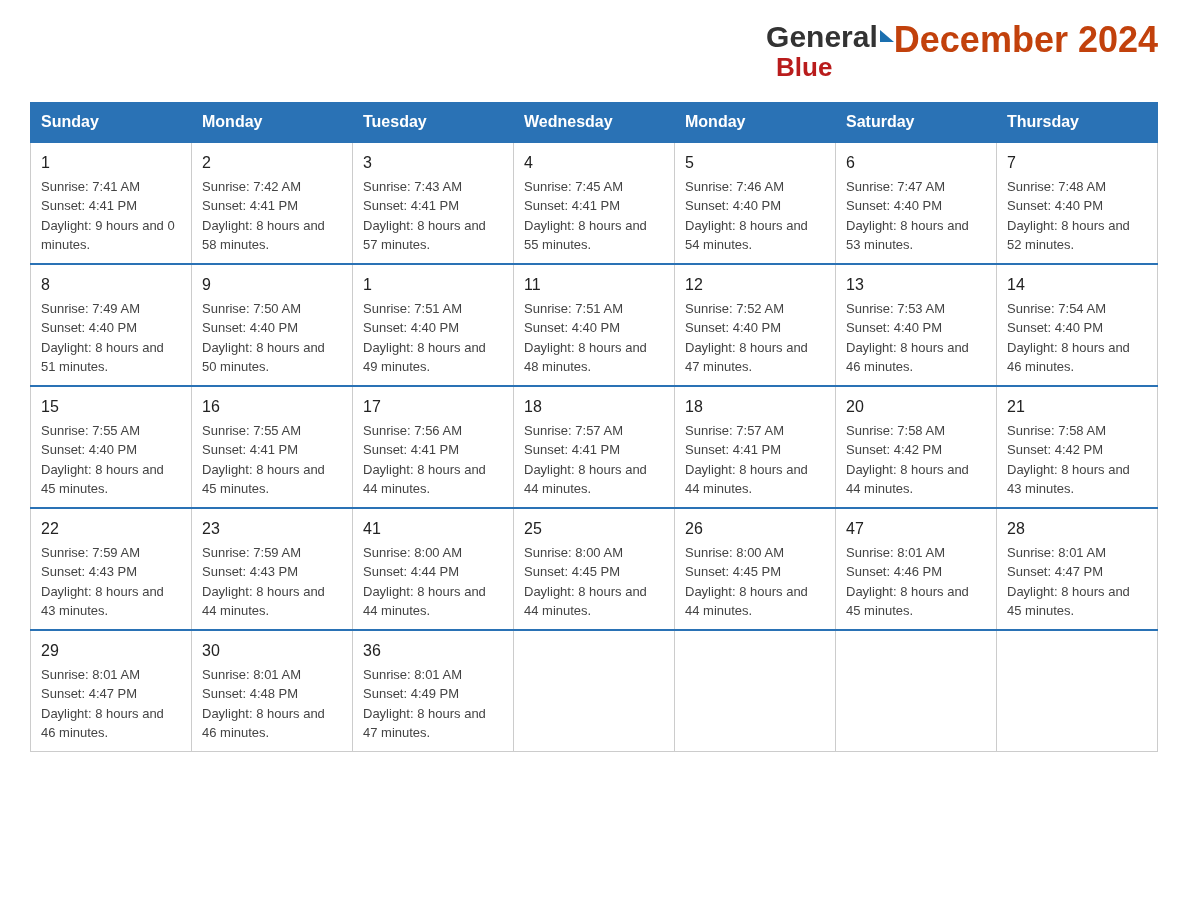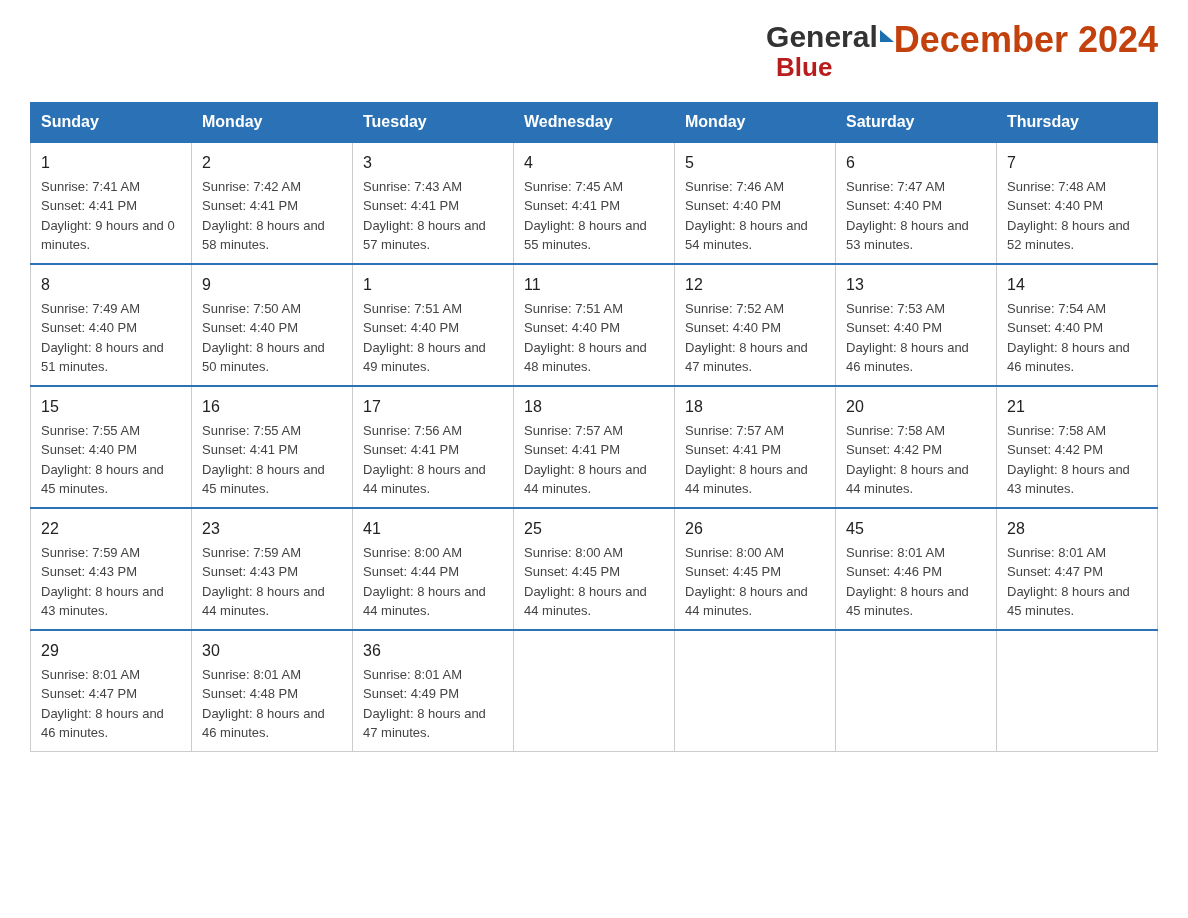--- a/index.html
+++ b/index.html
@@ -239,21 +239,21 @@
       </td>
         <td>
         <span class="day-number">25</span>
         <span class="day-info">Sunrise: 8:00 AM<br>Sunset: 4:45 PM<br>Daylight: 8 hours and 44 minutes.</span>
       </td>
         <td>
         <span class="day-number">26</span>
         <span class="day-info">Sunrise: 8:00 AM<br>Sunset: 4:45 PM<br>Daylight: 8 hours and 44 minutes.</span>
       </td>
         <td>
-        <span class="day-number">45</span>
+        <span class="day-number">47</span>
         <span class="day-info">Sunrise: 8:01 AM<br>Sunset: 4:46 PM<br>Daylight: 8 hours and 45 minutes.</span>
       </td>
         <td>
         <span class="day-number">28</span>
         <span class="day-info">Sunrise: 8:01 AM<br>Sunset: 4:47 PM<br>Daylight: 8 hours and 45 minutes.</span>
       </td>
       </tr>
       <tr>
         <td>
         <span class="day-number">29</span>

